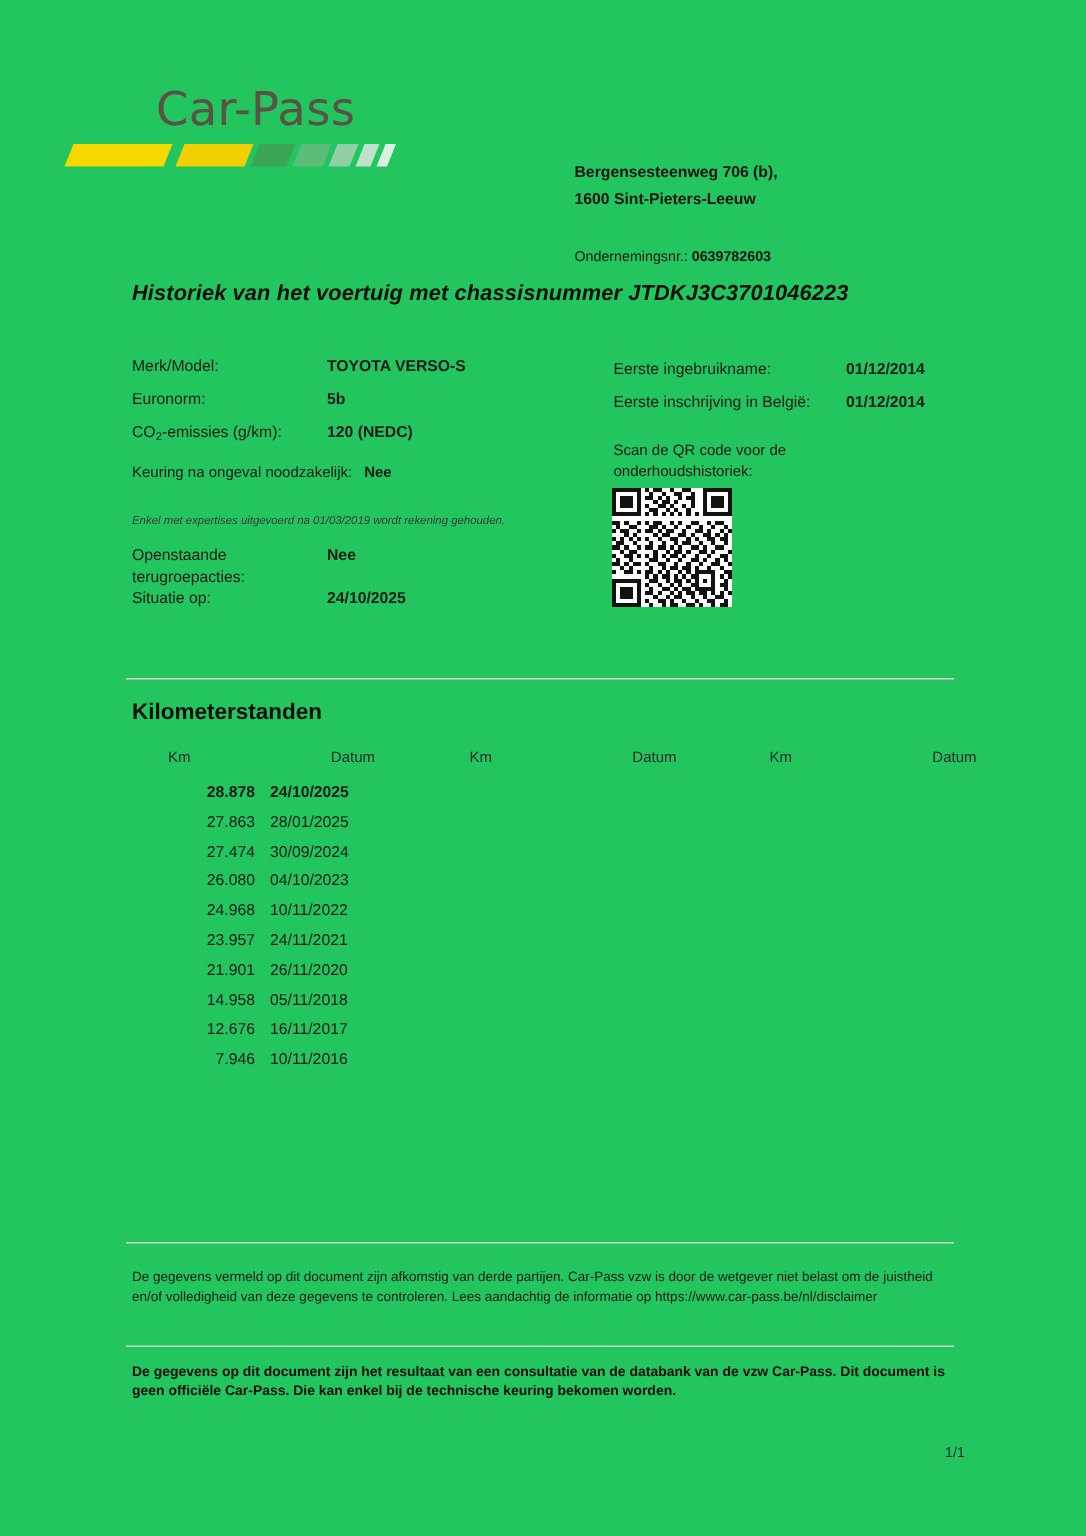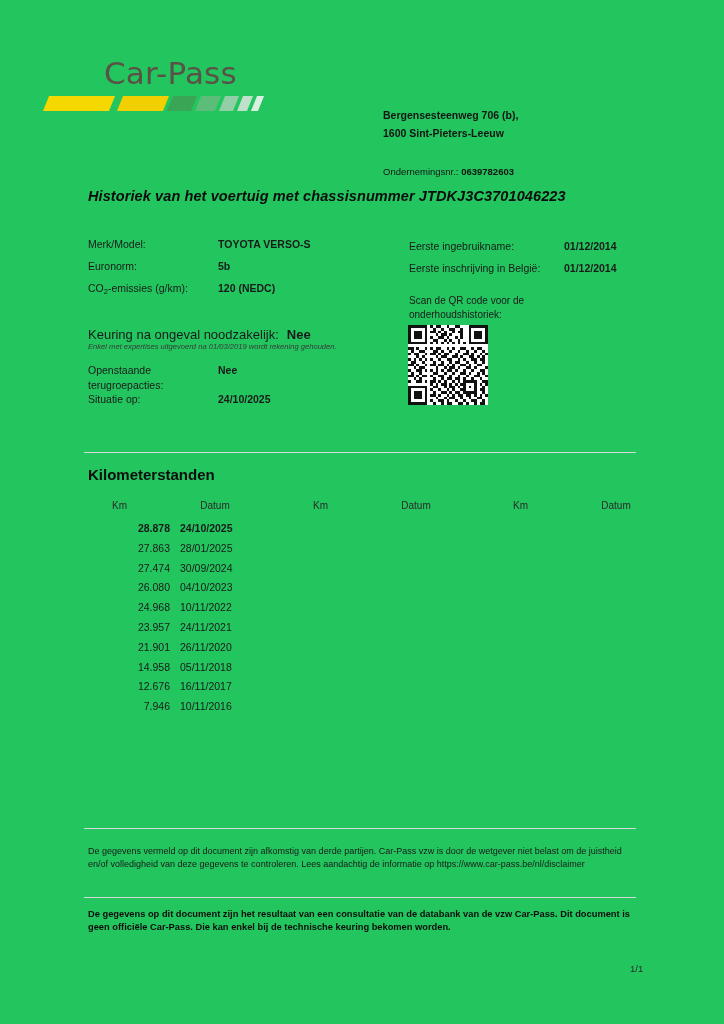--- a/index.html
+++ b/index.html
@@ -114,22 +114,22 @@
     left: 130px;
     top: 0;
     font-weight: bold;
     white-space: nowrap;
   }
   .sub { font-size: 7.5px; vertical-align: -2px; }
 
   .keuring {
     position: absolute;
     left: 88px;
-    top: 327px;
-    font-size: 13px;
+    top: 310px;
+    font-size: 10px;
     white-space: nowrap;
   }
   .keuring b { font-weight: bold; margin-left: 8px; }
   .keuring-note {
     position: absolute;
     left: 88px;
     top: 342px;
     font-size: 7.6px;
     font-style: italic;
     color: #3a3a3a;
@@ -207,21 +207,21 @@
   .col-1 { left: 24px; }
   .col-2 { left: 225px; }
   .col-3 { left: 425px; }
   .hdr {
     position: relative;
     height: 22px;
     font-size: 10px;
     color: #2a2a2a;
   }
   .hdr .h-km { position: absolute; left: 0; width: 58px; text-align: left; }
-  .hdr .h-dt { position: absolute; left: 68px; width: 70px; text-align: center; }
+  .hdr .h-dt { position: absolute; left: 68px; width: 70px; text-align: right; }
   .km-row {
     position: relative;
     height: 19.8px;
     font-size: 10.5px;
     color: #1a1a1a;
   }
   .km-row .km-v { position: absolute; left: 0; width: 58px; text-align: right; }
   .km-row .km-d { position: absolute; left: 68px; width: 78px; text-align: left; }
   .km-row.first .km-v, .km-row.first .km-d { font-weight: bold; }
 

